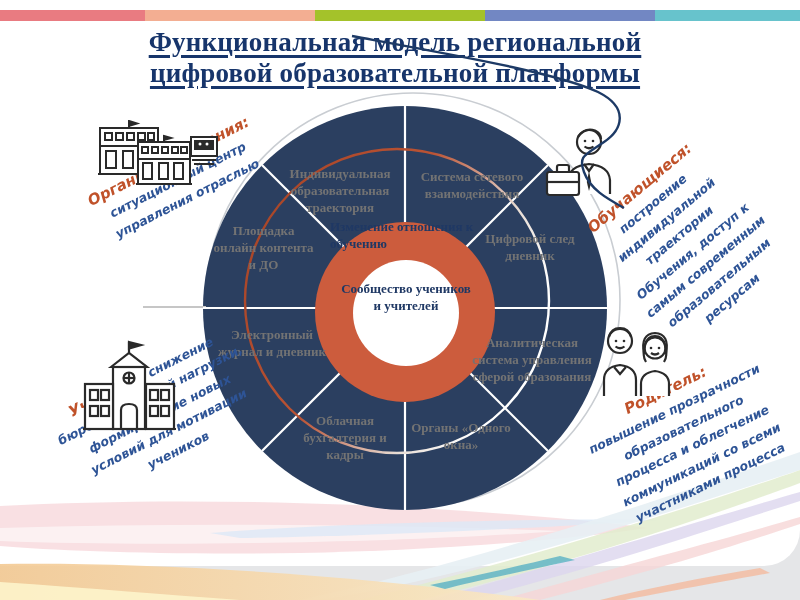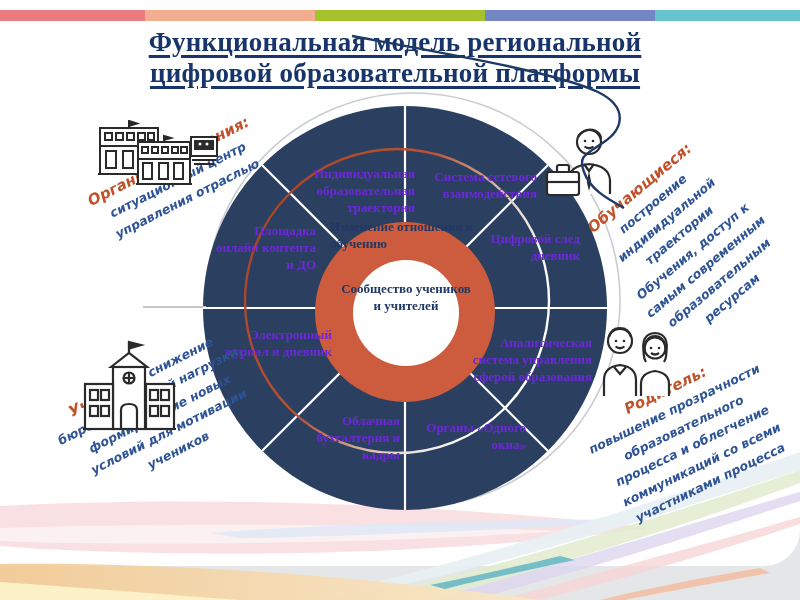--- a/index.html
+++ b/index.html
@@ -15,22 +15,22 @@
   .topbar span:nth-child(2){width:170px;}
   .topbar span:nth-child(3){width:170px;}
   .topbar span:nth-child(4){width:170px;}
   .topbar span:nth-child(5){width:145px;}
   
   .title{position:absolute;left:0;top:27px;width:790px;margin:0;text-align:center;
          font-size:27px;line-height:1.16;font-weight:bold;color:#17356b;
          text-decoration:underline;text-decoration-thickness:2.5px;text-underline-offset:4px;
          white-space:pre-line;letter-spacing:.2px;}
   
-  .wlabel{position:absolute;color:#6d28d9;font-weight:bold;font-size:13px;line-height:1.3;
-          text-align:right;}
+  .wlabel{position:absolute;color:#737373;font-weight:bold;font-size:13px;line-height:1.3;
+          text-align:center;}
   .seg1{left:265px;top:166px;width:150px;}
   .seg2{left:407px;top:169px;width:130px;}
   .seg3{left:480px;top:231px;width:100px;}
   .seg4{left:472px;top:315px;width:120px;margin-top:20px;}
   .seg5{left:396px;top:420px;width:130px;}
   .seg6{left:290px;top:413px;width:110px;}
   .seg7{left:212px;top:327px;width:120px;}
   .seg8{left:211px;top:223px;width:105px;}
   .itop{position:absolute;left:330px;top:219px;width:150px;text-align:left;
         color:#1f3864;font-weight:bold;font-size:13px;line-height:1.3;}

